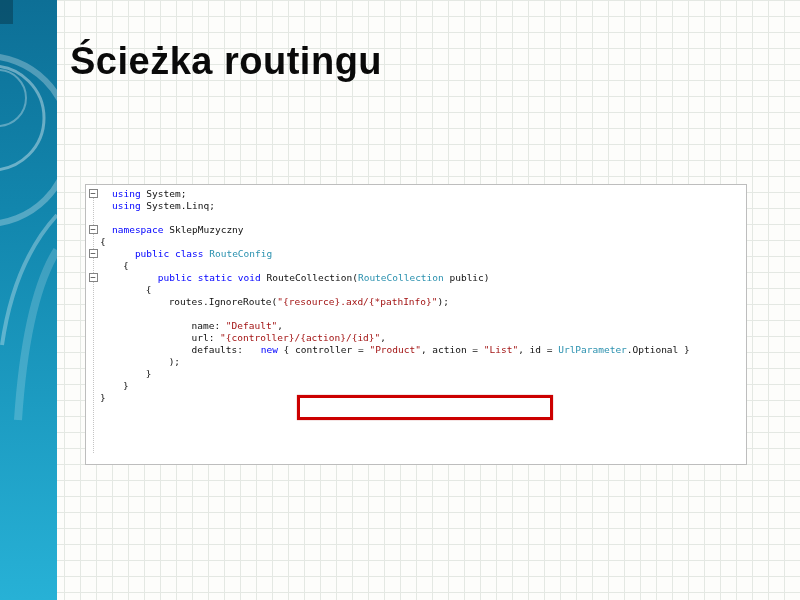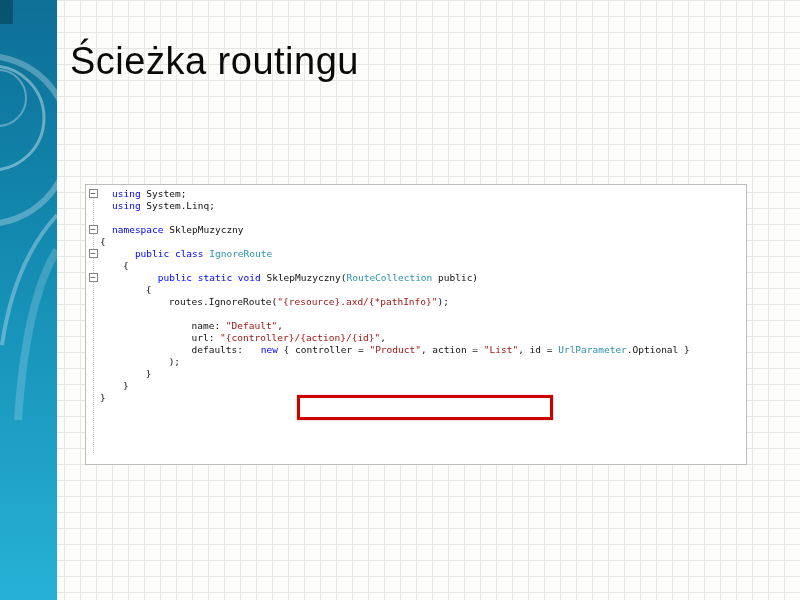--- a/index.html
+++ b/index.html
@@ -25,21 +25,21 @@
     overflow: hidden;
   }
   .sidebar svg { display: block; }
 
   .title {
     position: absolute;
     left: 70px;
     top: 40px;
     margin: 0;
     font-size: 38px;
-    font-weight: 400;
+    font-weight: 700;
     color: #0a0a0a;
     letter-spacing: 0.5px;
   }
 
   .code-box {
     position: absolute;
     left: 85px;
     top: 184px;
     width: 662px;
     height: 281px;
@@ -130,23 +130,23 @@
 
   <h1 class="title">Ścieżka routingu</h1>
 
   <div class="code-box">
     <div class="code-lines">
         <div class="code-line"><span class="gutter"><span class="fold-box">−</span></span><span class="line-content"><span class="tok-kw">using</span><span class="tok-pl"> System;</span></span></div>
         <div class="code-line"><span class="gutter"></span><span class="line-content"><span class="tok-kw">using</span><span class="tok-pl"> System.Linq;</span></span></div>
         <div class="code-line"><span class="gutter"></span><span class="line-content"></span></div>
         <div class="code-line"><span class="gutter"><span class="fold-box">−</span></span><span class="line-content"><span class="tok-kw">namespace</span><span class="tok-pl"> SklepMuzyczny</span></span></div>
         <div class="code-line"><span class="gutter"></span><span class="line-content"><span class="tok-pl">{</span></span></div>
-        <div class="code-line"><span class="gutter"><span class="fold-box">−</span></span><span class="line-content"><span class="tok-pl">    </span><span class="tok-kw">public class</span><span class="tok-pl"> </span><span class="tok-ty">IgnoreRoute</span></span></div>
+        <div class="code-line"><span class="gutter"><span class="fold-box">−</span></span><span class="line-content"><span class="tok-pl">    </span><span class="tok-kw">public class</span><span class="tok-pl"> </span><span class="tok-ty">RouteConfig</span></span></div>
         <div class="code-line"><span class="gutter"></span><span class="line-content"><span class="tok-pl">    {</span></span></div>
-        <div class="code-line"><span class="gutter"><span class="fold-box">−</span></span><span class="line-content"><span class="tok-pl">        </span><span class="tok-kw">public static void</span><span class="tok-pl"> SklepMuzyczny(</span><span class="tok-ty">RouteCollection</span><span class="tok-pl"> public)</span></span></div>
+        <div class="code-line"><span class="gutter"><span class="fold-box">−</span></span><span class="line-content"><span class="tok-pl">        </span><span class="tok-kw">public static void</span><span class="tok-pl"> RouteCollection(</span><span class="tok-ty">RouteCollection</span><span class="tok-pl"> public)</span></span></div>
         <div class="code-line"><span class="gutter"></span><span class="line-content"><span class="tok-pl">        {</span></span></div>
         <div class="code-line"><span class="gutter"></span><span class="line-content"><span class="tok-pl">            routes.IgnoreRoute(</span><span class="tok-st">"{resource}.axd/{*pathInfo}"</span><span class="tok-pl">);</span></span></div>
         <div class="code-line"><span class="gutter"></span><span class="line-content"></span></div>
         <div class="code-line"><span class="gutter"></span><span class="line-content"><span class="tok-pl">                name: </span><span class="tok-st">"Default"</span><span class="tok-pl">,</span></span></div>
         <div class="code-line"><span class="gutter"></span><span class="line-content"><span class="tok-pl">                url: </span><span class="tok-st">"{controller}/{action}/{id}"</span><span class="tok-pl">,</span></span></div>
         <div class="code-line"><span class="gutter"></span><span class="line-content"><span class="tok-pl">                defaults: </span><span class="tok-kw">new</span><span class="tok-pl"> { controller = </span><span class="tok-st">"Product"</span><span class="tok-pl">, action = </span><span class="tok-st">"List"</span><span class="tok-pl">, id = </span><span class="tok-ty">UrlParameter</span><span class="tok-pl">.Optional }</span></span></div>
         <div class="code-line"><span class="gutter"></span><span class="line-content"><span class="tok-pl">            );</span></span></div>
         <div class="code-line"><span class="gutter"></span><span class="line-content"><span class="tok-pl">        }</span></span></div>
         <div class="code-line"><span class="gutter"></span><span class="line-content"><span class="tok-pl">    }</span></span></div>
         <div class="code-line"><span class="gutter"></span><span class="line-content"><span class="tok-pl">}</span></span></div>

